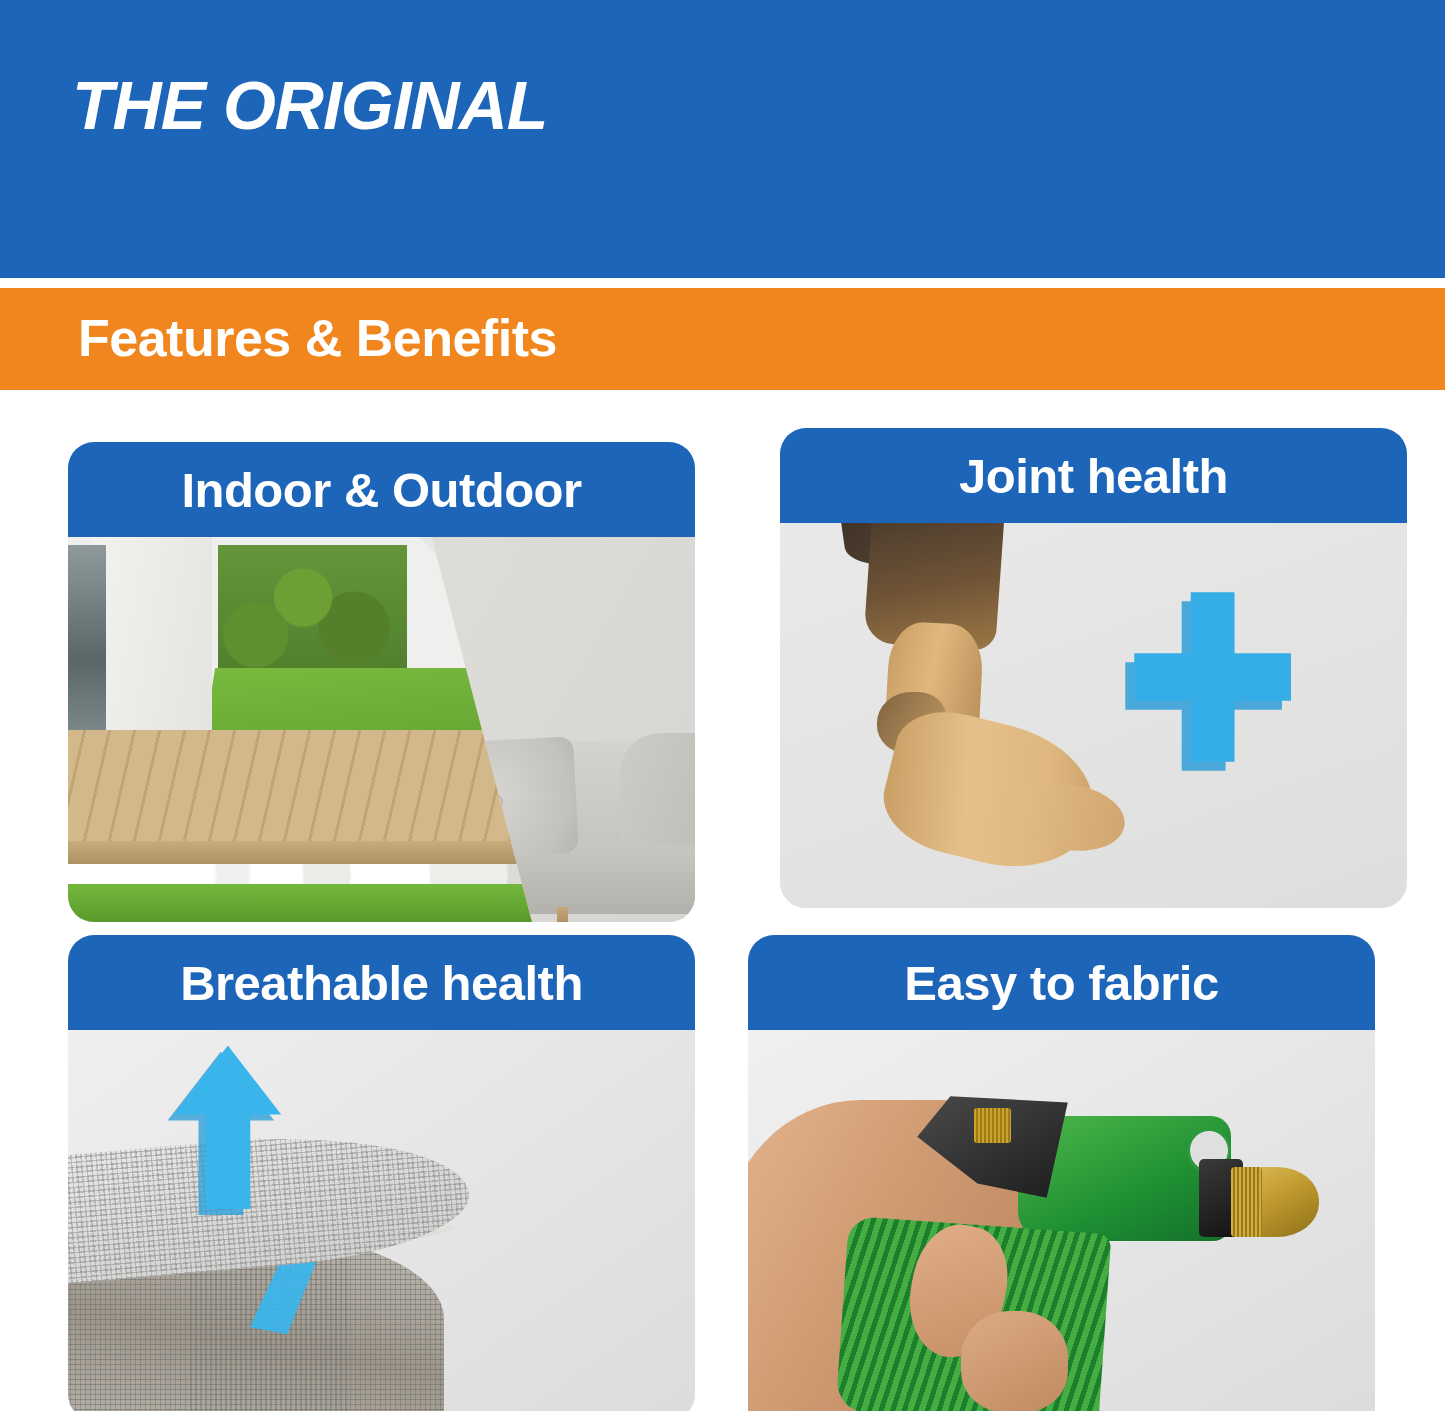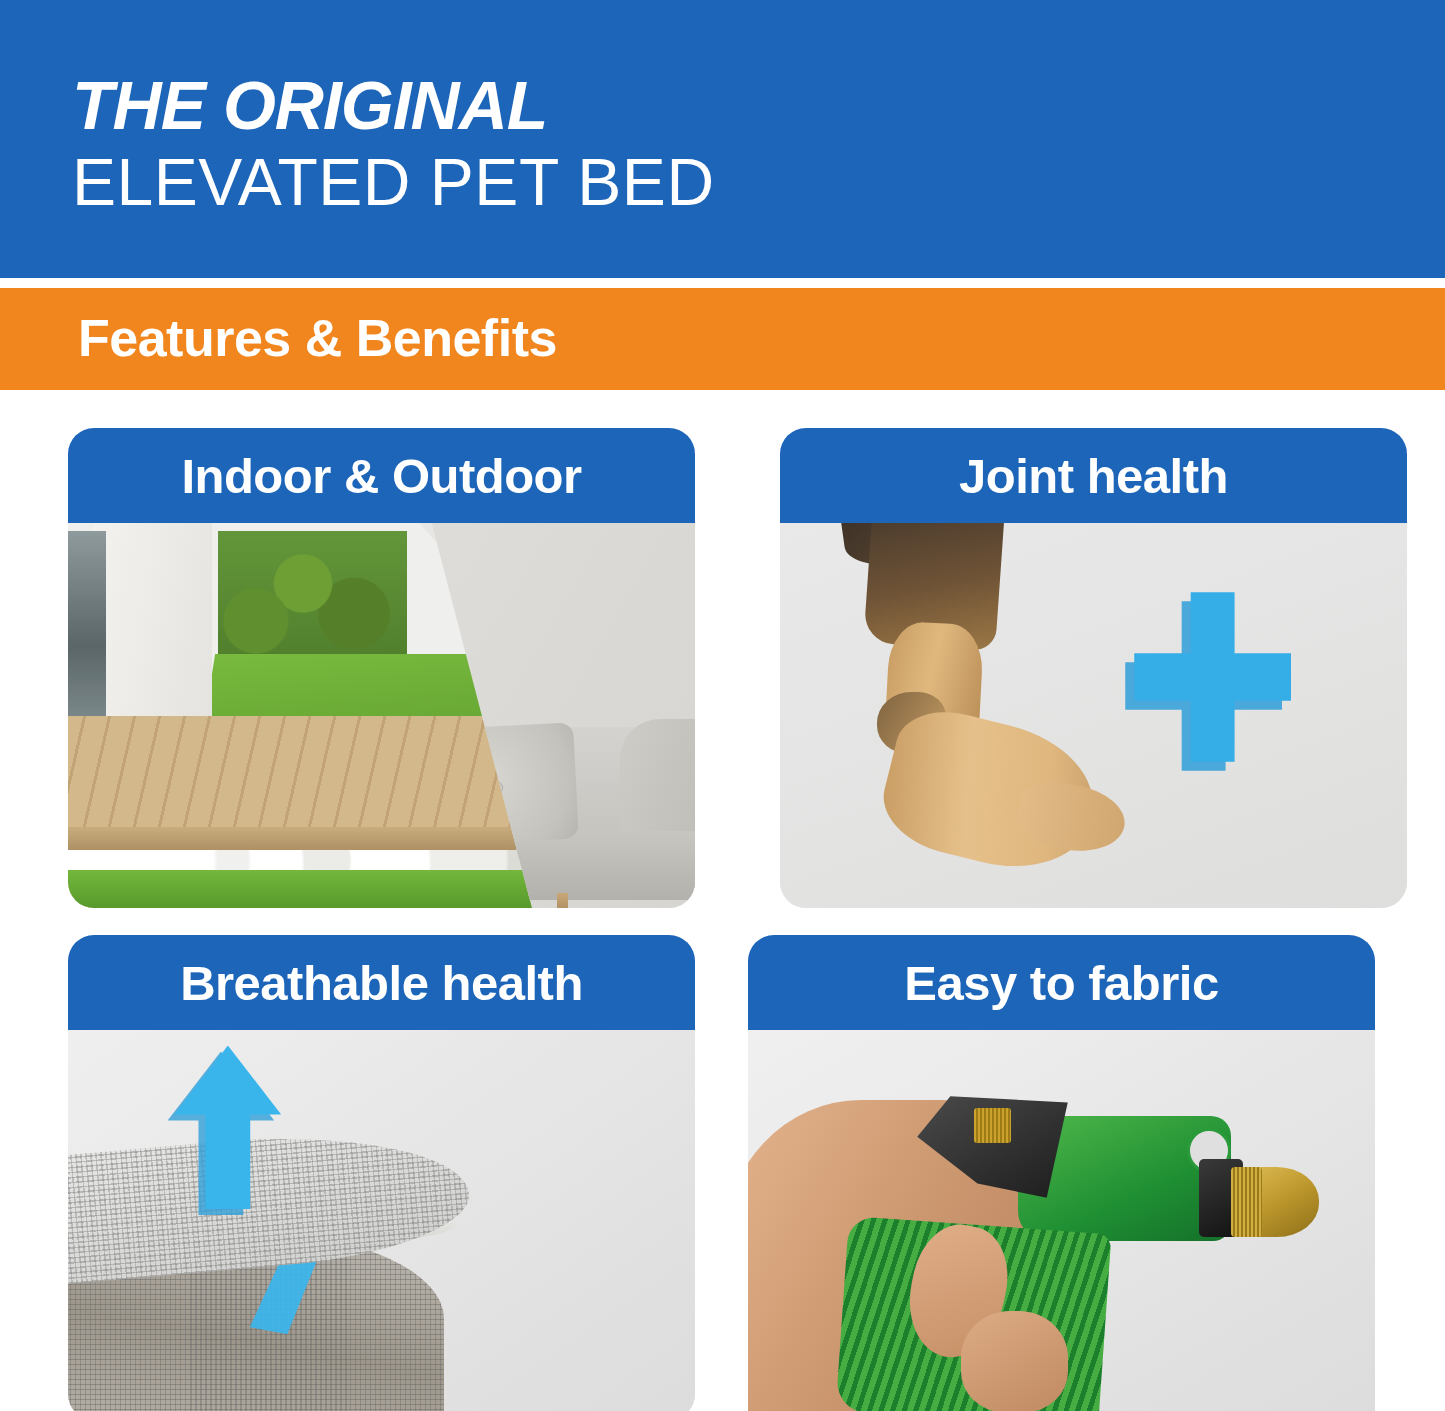--- a/index.html
+++ b/index.html
@@ -77,21 +77,21 @@
     position: absolute;
     left: 0;
     top: 428px;
     width: 1445px;
     height: 983px;
   }
   .card {
     position: absolute;
     width: 627px;
   }
-  .card.c0 { left: 68px;  top: 0px; }
+  .card.c0 { left: 68px;  top: 14px; }
   .card.c1 { left: 748px; top: 0px; padding-left: 32px; }
   .card.c2 { left: 68px;  top: 507px; }
   .card.c3 { left: 748px; top: 507px; }
 
   .card-head {
     height: 95px;
     background: #1C65B8;
     border-radius: 26px 26px 0 0;
     display: flex;
     align-items: center;
@@ -475,21 +475,20 @@
     width: 5%; height: 18%;
     background: repeating-linear-gradient(90deg, #d2ae42 0 2px, #9a7b1c 2px 4px);
     border-radius: 4px;
   }
 </style>
 </head>
 <body>
 
 <div class="hero">
   <div class="hero-line1">THE ORIGINAL</div>
-  <div class="hero-line2">ELEVATED PET BED</div>
 </div>
 
 <div class="band">
   <div class="band-title">Features &amp; Benefits</div>
 </div>
 
 <div class="grid">
 
   <div class="card c0">
     <div class="card-head">

